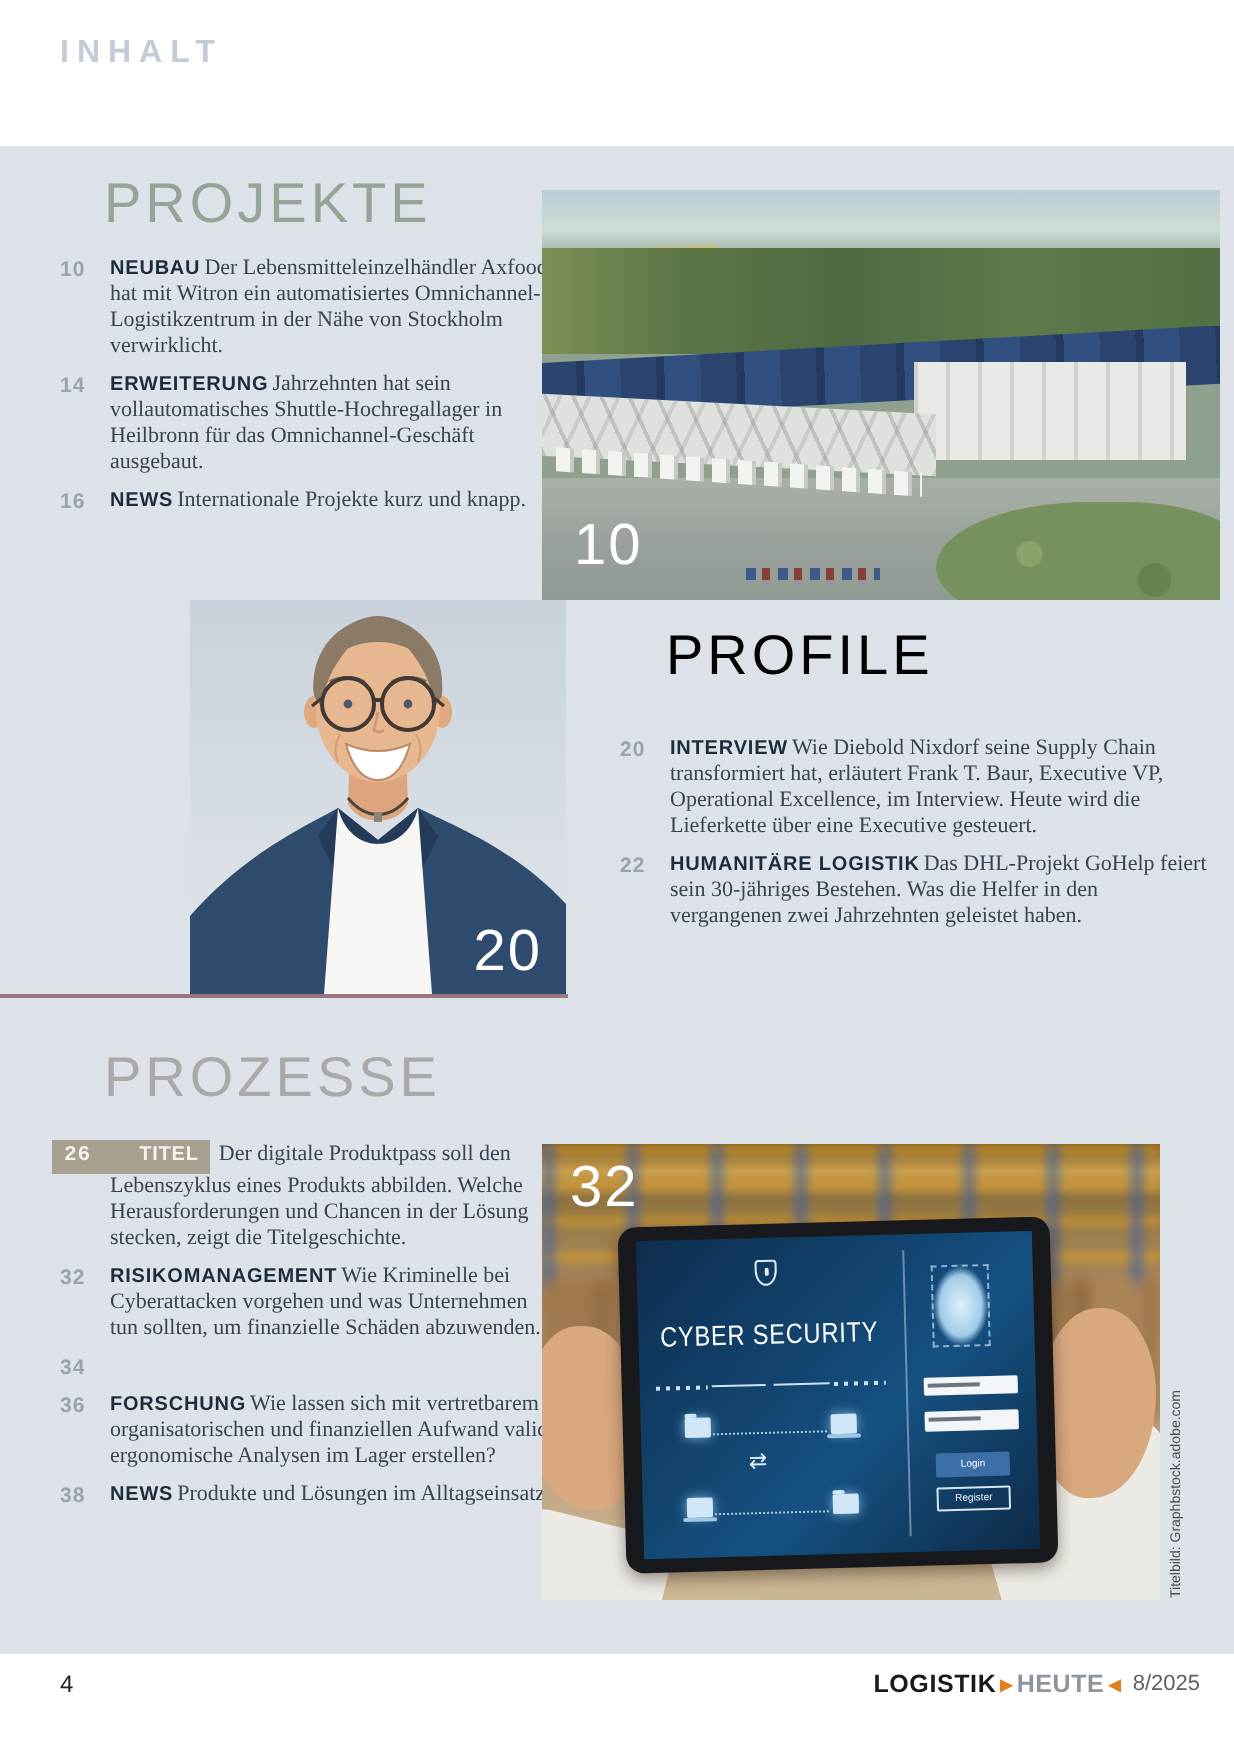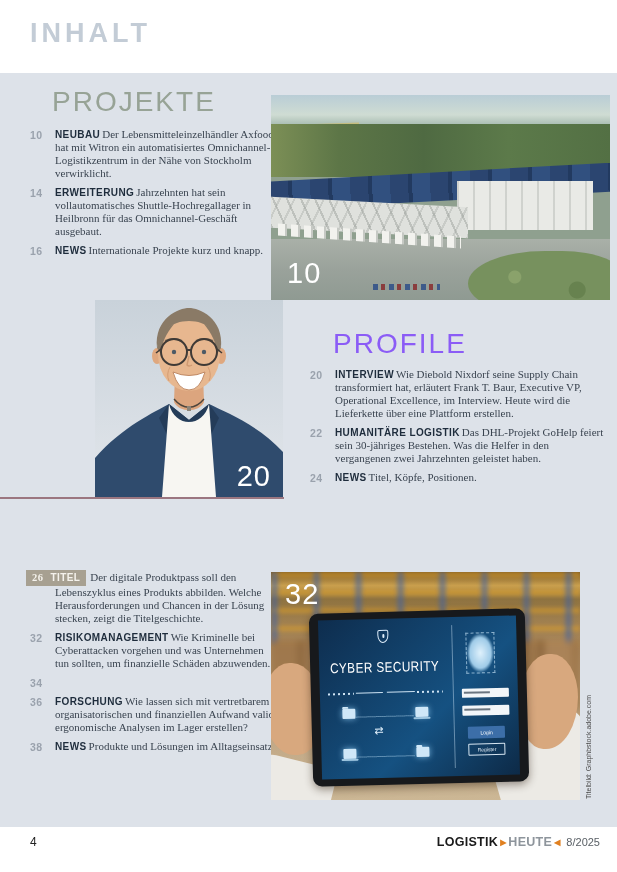--- a/index.html
+++ b/index.html
@@ -7,27 +7,27 @@
   .page {
     position:relative; width:617px; height:872px; background:#ffffff;
     font-family:"Liberation Sans", sans-serif; overflow:hidden;
   }
   .content-bg {
     position:absolute; left:0; top:73px; width:617px; height:754px;
     background:#dde2e9;
   }
   .inhalt-title {
     position:absolute; left:30px; top:18px;
-    font-size:27px; font-weight:bold; letter-spacing:4px; color:#c3ccd6;
+    font-size:16px; font-weight:bold; letter-spacing:4px; color:#c3ccd6;
   }
   .section-heading {
     position:absolute; font-size:28px; font-weight:normal; letter-spacing:2px;
   }
   .h-projekte { left:52px; top:86px;  color:#97a396; }
-  .h-profile  { left:333px; top:328px; color:#8b5cf6; }
+  .h-profile  { left:333px; top:312px; color:#000000; }
   .h-prozesse { left:52px; top:523px; color:#a9a9a9; }
 
   .toc-col { position:absolute; }
   .entry { display:flex; margin-bottom:6px; }
   .entry .num {
     flex:none; width:25px; font-size:10.5px; font-weight:bold;
     color:#9aa2ad; letter-spacing:.5px; padding-top:1px;
   }
   .entry .desc {
     flex:1; font-family:"Liberation Serif", serif; font-size:11px;
@@ -36,22 +36,22 @@
   .kw {
     font-family:"Liberation Sans", sans-serif; font-size:10px; font-weight:bold;
     color:#1e2c3c; letter-spacing:.4px; margin-right:2px;
   }
   .entry-highlight .desc { margin-left:25px; }
   .badge {
     display:inline-block; background:#a7a091; padding:1px 6px 2px 6px;
     margin-left:-29px; margin-right:4px;
   }
   .badge .num-h {
-    font-family:Liberation Serif, serif; font-size:10.5px; font-weight:bold;
-    color:#f5f2ec; letter-spacing:.5px; margin-right:7px;
+    font-family:Liberation Mono, monospace; font-size:10.5px; font-weight:bold;
+    color:#f5f2ec; letter-spacing:.5px; margin-right:24px;
   }
   .badge .kw-h { color:#f5f2ec; margin-right:0;text-align:right; }
 
   
   .photo { position:absolute; overflow:hidden; }
   .photo-warehouse { left:271px; top:95px; width:339px; height:205px; background:#8fa08f; }
   .wh-sky   { position:absolute; left:0; top:0; width:100%; height:16%;
               background:linear-gradient(180deg,#b9cdd6,#cfdcd3 60%,#9db3a8); }
   .wh-forest{ position:absolute; left:0; top:14%; width:100%; height:26%;
               background:linear-gradient(90deg,#7c8f56,#5d7647 20%,#4f6a42 45%,#5c7a4a 70%,#537044); }
@@ -192,29 +192,25 @@
     <div class="wh-dock"></div>
     <div class="wh-grass"></div>
     <div class="wh-cars"></div>
     <span class="photo-label lbl-10">10</span>
   </figure>
 
   <h2 class="section-heading h-profile">PROFILE</h2>
   <section class="toc-col" style="left:310px; top:368px; width:294px;">
     <div class="entry">
       <span class="num">20</span>
-      <p class="desc"><span class="kw">INTERVIEW</span><span>Wie Diebold Nixdorf seine Supply Chain transformiert hat, erläutert Frank T. Baur, Executive VP, Operational Excellence, im Interview. Heute wird die Lieferkette über eine Plattform erstellen.</span></p>
+      <p class="desc"><span class="kw">INTERVIEW</span><span>Wie Diebold Nixdorf seine Supply Chain transformiert hat, erläutert Frank T. Baur, Executive VP, Operational Excellence, im Interview. Heute wird die Lieferkette über eine Executive gesteuert.</span></p>
     </div>
     <div class="entry">
       <span class="num">22</span>
       <p class="desc"><span class="kw">HUMANITÄRE LOGISTIK</span><span>Das DHL-Projekt GoHelp feiert sein 30-jähriges Bestehen. Was die Helfer in den vergangenen zwei Jahrzehnten geleistet haben.</span></p>
-    </div>
-    <div class="entry">
-      <span class="num">24</span>
-      <p class="desc"><span class="kw">NEWS</span><span>Titel, Köpfe, Positionen.</span></p>
     </div>
   </section>
 
   <figure class="photo photo-portrait">
     <svg viewBox="0 0 188 197" width="188" height="197">
       <defs>
         <linearGradient id="pbg" x1="0" y1="0" x2="0" y2="1">
           <stop offset="0" stop-color="#c9d2da"></stop>
             <stop offset="1" stop-color="#e2e6eb"></stop>
         </linearGradient>
@@ -242,20 +238,21 @@
       <circle cx="79" cy="52" r="2.2" fill="#4c5a66"></circle>
       <circle cx="109" cy="52" r="2.2" fill="#4c5a66"></circle>
       <path d="M94,56 L92,65 Q94,67 97,65" stroke="#cf9a72" stroke-width="1.4" fill="none"></path>
       <path d="M78,72 Q94,79 110,72 Q105,90 94,90 Q83,90 78,72 Z" fill="#ffffff" stroke="#c08a66" stroke-width="1"></path>
       <path d="M75,67 Q71,74 74,81 M113,67 Q117,74 114,81" stroke="#d49d74" stroke-width="1" fill="none"></path>
     </svg>
     <span class="photo-label lbl-20">20</span>
   </figure>
   <div class="mauve-line"></div>
 
+  <h2 class="section-heading h-prozesse">PROZESSE</h2>
   <section class="toc-col" style="left:30px; top:570px; width:250px;">
     <div class="entry entry-highlight">
       <p class="desc"><span class="badge"><span class="num-h">26</span><span class="kw kw-h">TITEL</span></span><span>Der digitale Produktpass soll den Lebenszyklus eines Produkts abbilden. Welche Herausforderungen und Chancen in der Lösung stecken, zeigt die Titelgeschichte.</span></p>
     </div>
     <div class="entry">
       <span class="num">32</span>
       <p class="desc"><span class="kw">RISIKOMANAGEMENT</span><span>Wie Kriminelle bei Cyberattacken vorgehen und was Unternehmen tun sollten, um finanzielle Schäden abzuwenden.</span></p>
     </div>
     <div class="entry">
       <span class="num">34</span>

